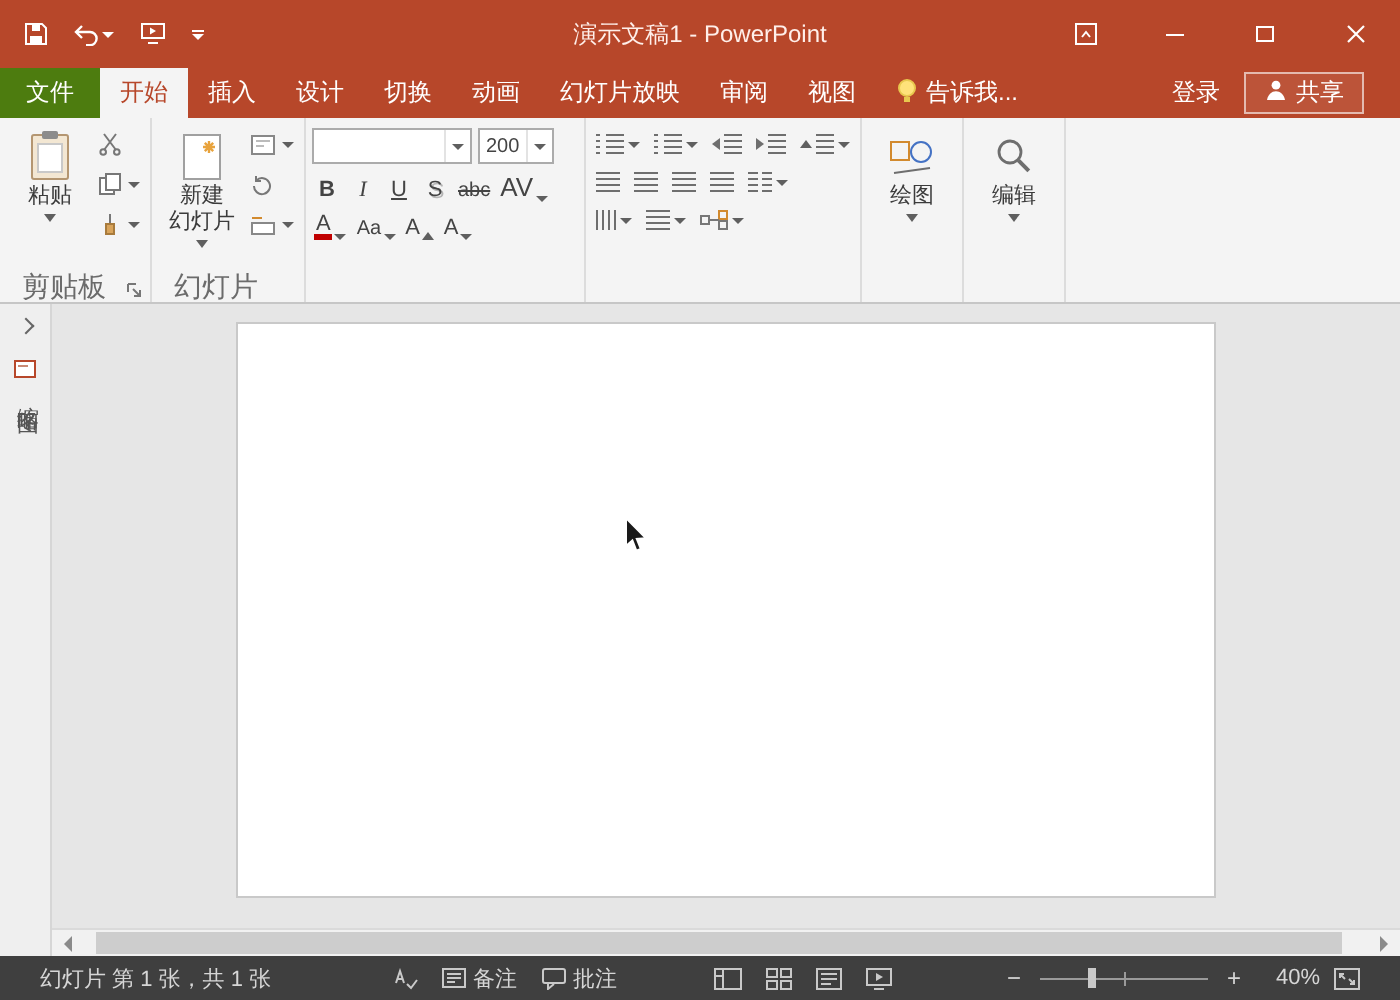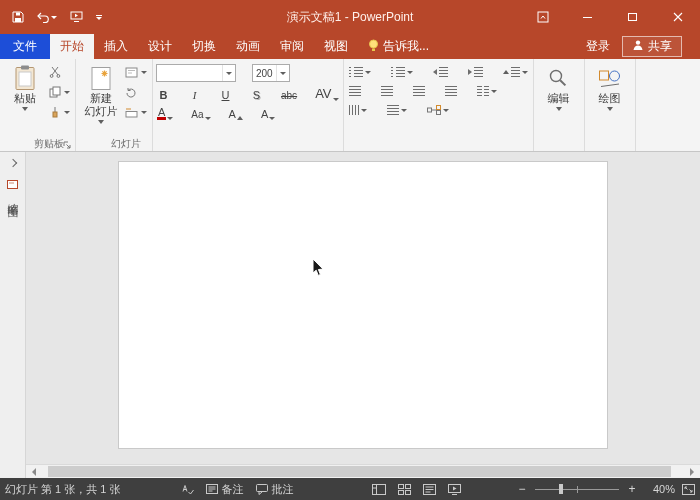--- a/index.html
+++ b/index.html
@@ -21,41 +21,41 @@
 
   
   .car { width:0; height:0; border-left:3px solid transparent; border-right:3px solid transparent; border-top:4px solid #5F5F5F; display:inline-block; }
   .car.w { border-top-color:#fff; }
   .car.up { border-top:none; border-bottom:4px solid #5F5F5F; }
   .car.dn-s { border-top-width:3px; }
 
   
   .tabrow { height:25px; background:#B7472A; display:flex; align-items:stretch; flex:0 0 auto; }
   .tab { padding:0 10px; display:flex; align-items:center; color:#fff; font-size:12px; white-space:nowrap; }
-  .tab.file { background:#1d4ed8; padding:0 13px; }
+  .tab.file { background:#4d7c0f; padding:0 13px; }
   .tab.active { background:#F4F4F4; color:#B7472A; }
   .tab.tellme { gap:4px; }
   .trspacer { flex:1; }
   .signin { display:flex; align-items:center; color:#fff; padding:0 10px;text-align:right; }
   .sharebtn { display:flex; align-items:center; gap:4px; color:#fff; margin:2px 18px 2px 2px; padding:0 9px; border:1px solid rgba(255,255,255,.6); background:rgba(255,255,255,.07); }
 
   
   .ribbon { height:93px; background:#F4F4F4; border-bottom:1px solid #C6C6C6; display:flex; flex:0 0 auto; }
   .rgroup { display:flex; flex-direction:column; border-right:1px solid #DCDCDC; position:relative; padding:2px 3px 0; }
   .gcontent { flex:1; display:flex; }
-  .glabel { height:15px; font-size:10px; color:#6B6B6B; display:flex; align-items:center; justify-content:flex-end; position:relative; padding:0 8px; }
+  .glabel { height:15px; font-size:14px; color:#6B6B6B; display:flex; align-items:center; justify-content:flex-start; position:relative; padding:0 8px; }
   .launcher { position:absolute; right:1px; bottom:2px; display:flex; }
   .bigbtn { display:flex; flex-direction:column; align-items:center; padding:3px 5px 0; min-width:44px; }
   .bicon { height:28px; display:flex; align-items:center; }
   .btext { font-size:11px; color:#3B3B3B; line-height:13px; text-align:center; white-space:nowrap; }
   .bigbtn .car { margin-top:2px; }
   .smallcol { display:flex; flex-direction:column; gap:4px; padding-top:3px; }
   .sbtn { height:16px; display:flex; align-items:center; gap:3px; padding:0 2px; }
   .fg, .pg { display:flex; flex-direction:column; gap:3px; padding-top:3px; }
-  .frow { display:flex; align-items:center; gap:16px; }
+  .frow { display:flex; align-items:center; gap:3px; }
   .combo { background:#fff; border:1px solid #ABABAB; height:18px; display:flex; align-items:center; font-size:10px; color:#444; }
   .cval { flex:1; padding:0 3px; overflow:hidden; white-space:nowrap; }
   .cdrop { width:13px; height:100%; display:flex; align-items:center; justify-content:center; border-left:1px solid #E3E3E3; }
   .fbtn { min-width:15px; height:16px; font-size:11px; color:#444; display:flex; align-items:flex-end; justify-content:center; gap:1px; padding:0 1px; }
   .lB{font-weight:700}
   .lI{font-style:italic;font-family:"Liberation Serif","DejaVu Serif",serif}
   .lU{text-decoration:underline}
   .lS{text-shadow:1px 1px 0 #B5B5B5}
   .labc{text-decoration:line-through;font-size:10px}
   .lAV{font-size:13px;letter-spacing:0}
@@ -82,21 +82,21 @@
 
   
   .hscroll { height:14px; background:#F1F1F1; border-top:1px solid #DADADA; display:flex; align-items:center; }
   .harrow { width:16px; height:14px; display:flex; align-items:center; justify-content:center; }
   .tri-lt { width:0;height:0;border-right:4px solid #8A8A8A;border-top:4px solid transparent;border-bottom:4px solid transparent; }
   .tri-rt { width:0;height:0;border-left:4px solid #8A8A8A;border-top:4px solid transparent;border-bottom:4px solid transparent; }
   .htrack { flex:1; height:100%; position:relative; }
   .hthumb { position:absolute; left:1%; top:1px; width:97%; height:11px; background:#CDCDCD; }
 
   
-  .statusbar { height:22px; background:#3F3F3F; color:#D6D6D6; display:flex; align-items:center; font-size:11px; padding:0 5px; gap:9px; flex:0 0 auto; }
+  .statusbar { height:22px; background:#3F3F3F; color:#D6D6D6; display:flex; align-items:center; font-size:11px; padding:0 20px; gap:9px; flex:0 0 auto; }
   .sitem { display:flex; align-items:center; gap:4px; white-space:nowrap; }
   .notescluster { margin-left:52px; display:flex; gap:12px; }
   .views { margin-left:auto; display:flex; gap:12px; margin-right:46px; }
   .zoomarea { display:flex; align-items:center; gap:7px; }
   .zbtn { font-size:12px; color:#D6D6D6; width:12px; text-align:center; }
   .zslider { width:84px; height:14px; position:relative; }
   .ztrack { position:absolute; top:7px; left:0; right:0; height:1px; background:#9A9A9A; }
   .ztick { position:absolute; left:50%; top:4px; width:1px; height:7px; background:#9A9A9A; }
   .zthumb { position:absolute; left:28%; top:2px; width:4px; height:10px; background:#C9C9C9; }
   .zoomtext { width:30px; text-align:right; }
@@ -156,20 +156,21 @@
     </div>
   </div>
 
   <div class="tabrow">
     <div class="tab file">文件</div>
     <div class="tab active">开始</div>
     <div class="tab">插入</div>
     <div class="tab">设计</div>
     <div class="tab">切换</div>
     <div class="tab">动画</div>
+    <div class="tab">幻灯片放映</div>
     <div class="tab">审阅</div>
     <div class="tab">视图</div>
     <div class="tab tellme">
       <span>
         <svg width="11" height="13">
             <circle cx="5.5" cy="5" r="4" fill="#FFE27A" stroke="#E8C84E"></circle>
             <rect x="4" y="9.5" width="3" height="2.5" fill="#E8C84E"></rect>
           </svg>
       </span>
       <span>告诉我...</span>
@@ -397,43 +398,43 @@
             </span>
           </div>
         </div>
       </div>
     </div>
 
     <div class="rgroup">
       <div class="gcontent">
         <div class="bigbtn">
           <span class="bicon">
-            <svg width="21" height="21">
-                <circle cx="8" cy="8" r="5.5" fill="none" stroke="#6E6E6E" stroke-width="1.4"></circle>
-                <path d="M12.2 12.2l5.2 5.2" stroke="#6E6E6E" stroke-width="2"></path>
-              </svg>
-          </span>
-          <span class="btext">编辑</span>
+            <svg width="24" height="22">
+                <rect x="1.5" y="4" width="9" height="9" fill="none" stroke="#D28A2E"></rect>
+                <circle cx="16.5" cy="9" r="5" fill="none" stroke="#4472C4"></circle>
+                <path d="M3 19.5l18-2.5" stroke="#6E6E6E"></path>
+              </svg>
+          </span>
+          <span class="btext">绘图</span>
           <span class="car"></span>
         </div>
       </div>
       <div class="glabel"></div>
     </div>
 
     <div class="rgroup">
       <div class="gcontent">
         <div class="bigbtn">
           <span class="bicon">
-            <svg width="24" height="22">
-                <rect x="1.5" y="4" width="9" height="9" fill="none" stroke="#D28A2E"></rect>
-                <circle cx="16.5" cy="9" r="5" fill="none" stroke="#4472C4"></circle>
-                <path d="M3 19.5l18-2.5" stroke="#6E6E6E"></path>
-              </svg>
-          </span>
-          <span class="btext">绘图</span>
+            <svg width="21" height="21">
+                <circle cx="8" cy="8" r="5.5" fill="none" stroke="#6E6E6E" stroke-width="1.4"></circle>
+                <path d="M12.2 12.2l5.2 5.2" stroke="#6E6E6E" stroke-width="2"></path>
+              </svg>
+          </span>
+          <span class="btext">编辑</span>
           <span class="car"></span>
         </div>
       </div>
       <div class="glabel"></div>
     </div>
 
   </div>
 
   <div class="main">
     <div class="leftstrip">

